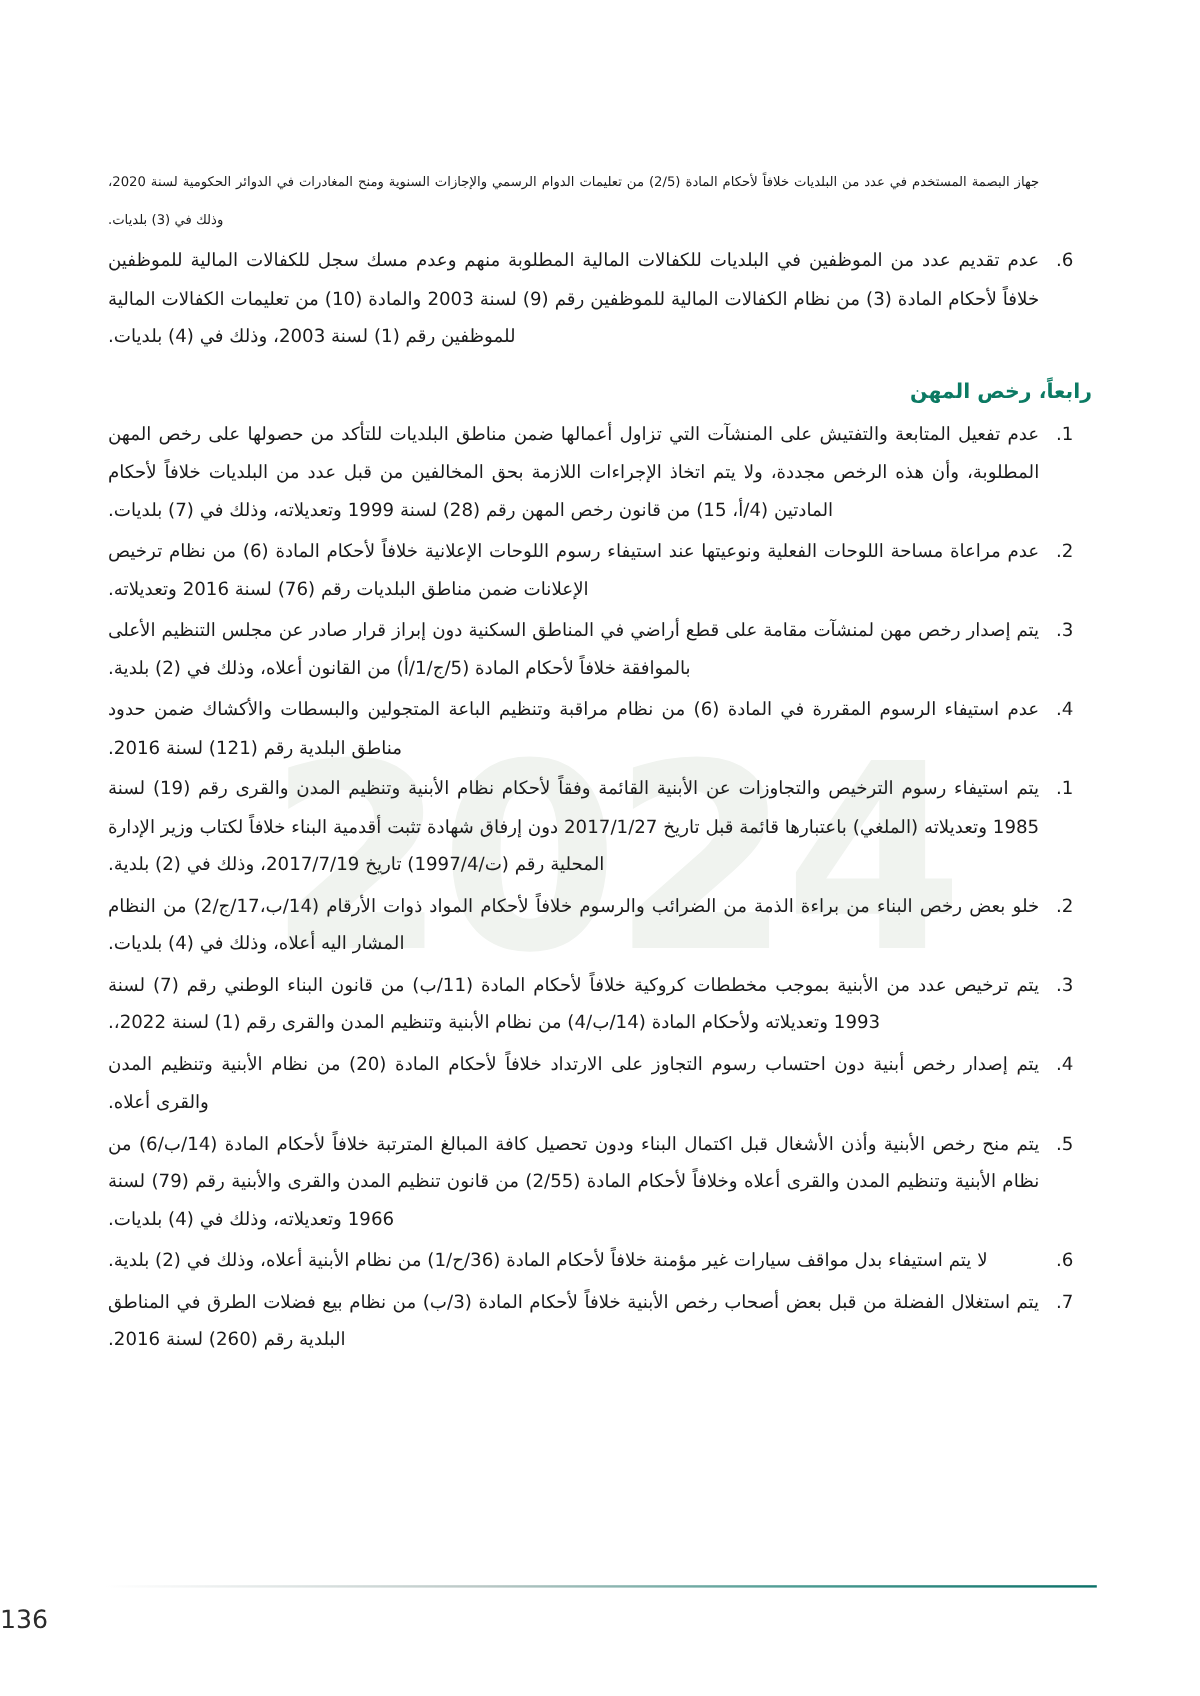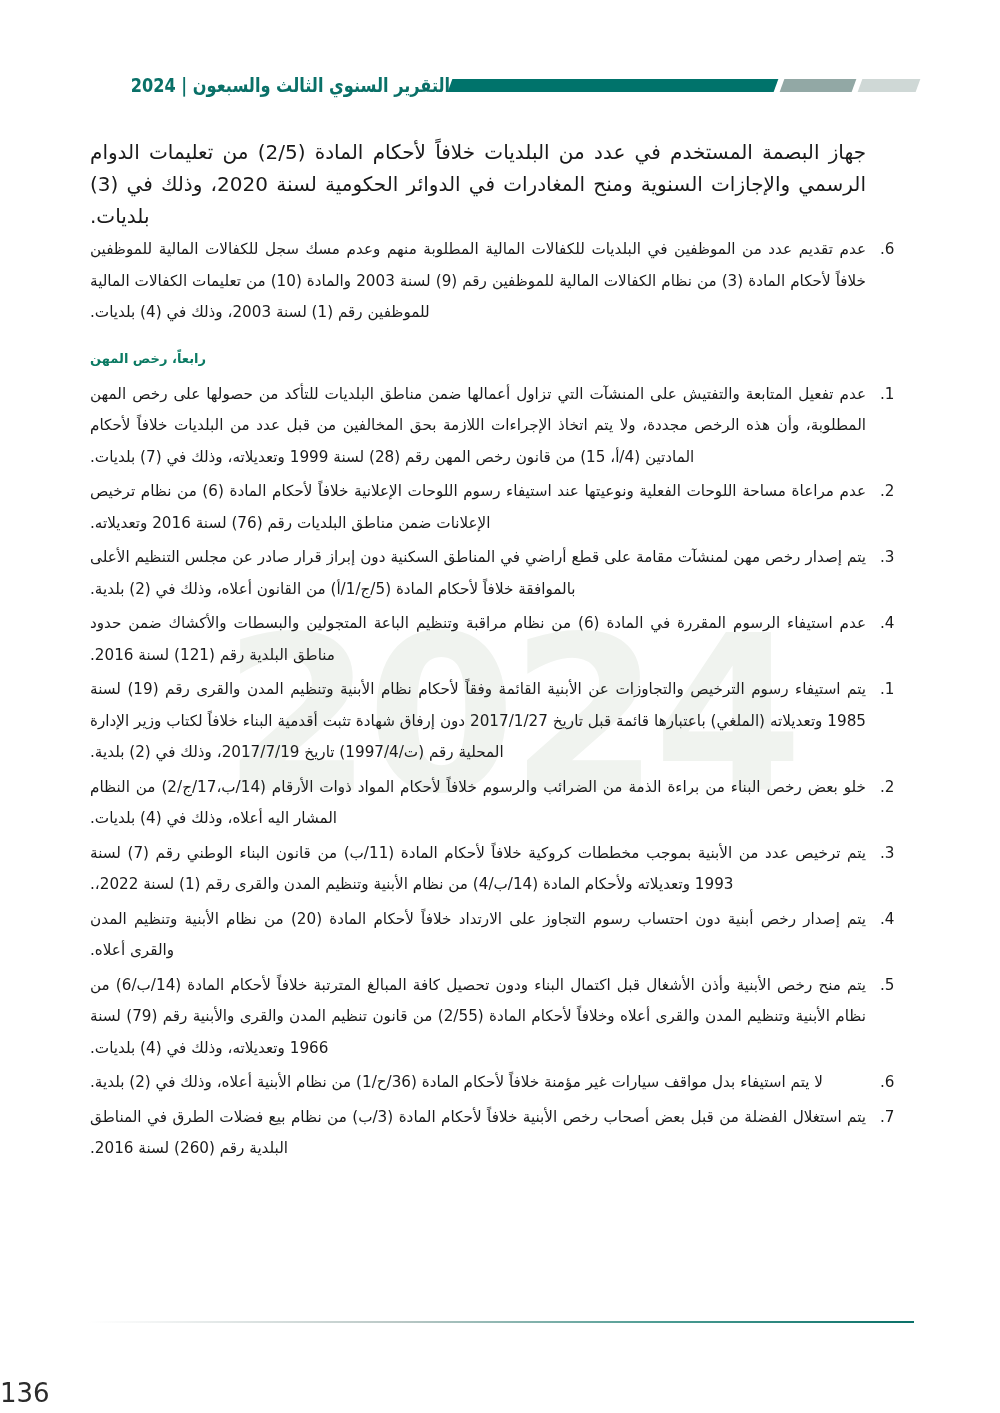--- a/index.html
+++ b/index.html
@@ -99,34 +99,34 @@
     position: absolute;
     left: 90px;
     top: 136px;
     width: 820px;
     z-index: 2;
     direction: rtl;
     text-align: justify;
   }
 
   .para-cont {
-    font-size: 20px;
+    font-size: 11px;
     line-height: 32px;
     margin: 0 0 2px 0;
     text-align: justify;
     text-align-last: left;
     padding-right: 44px;
   }
 
   .section-head {
-    font-size: 13px;
+    font-size: 17px;
     font-weight: 700;
     color: #0b7a63;
     margin: 16px 0 6px 0;
-    text-align: left;
+    text-align: right;
     line-height: 28px;
     direction: rtl;
   }
 
   ol.items {
     list-style: none;
     margin: 0;
     padding: 0;
   }
   ol.items > li {
@@ -163,45 +163,34 @@
     background: linear-gradient(to left, #0a7068 0%, #4b9b92 30%, #b9c7c5 62%, #f2f4f4 92%, #ffffff 100%);
     z-index: 3;
   }
   .page-number {
     position: absolute;
     left: 0;
     top: 1338px;
     width: 913px;
     text-align: left;
     direction: ltr;
-    font-size: 26px;
+    font-size: 21px;
     color: #2b2b2b;
     font-family: "DejaVu Sans", "Liberation Sans", sans-serif;
     z-index: 3;
-    margin-top: 40px;
   }
   .page-number span { display: inline-block; }
 </style>
 </head>
 <body>
 
 <div class="page">
 
   <div class="watermark">2024</div>
 
-  <div class="header">
-    <div class="header-inner">
-      <div class="header-title">التقرير السنوي الثالث والسبعون | 2024</div>
-      <div class="bar-group">
-        <span class="bar-seg s3"></span>
-        <span class="bar-seg s2"></span>
-        <span class="bar-seg s1"></span>
-      </div>
-    </div>
-  </div>
 
   <div class="content">
 
     <p class="para-cont">جهاز البصمة المستخدم في عدد من البلديات خلافاً لأحكام المادة (2/5) من تعليمات الدوام الرسمي والإجازات السنوية ومنح المغادرات في الدوائر الحكومية لسنة 2020، وذلك في (3) بلديات.</p>
 
     <ol class="items">
       <li>
         <span class="marker">.6</span>
         <span class="body">عدم تقديم عدد من الموظفين في البلديات للكفالات المالية المطلوبة منهم وعدم مسك سجل للكفالات المالية للموظفين خلافاً لأحكام المادة (3) من نظام الكفالات المالية للموظفين رقم (9) لسنة 2003 والمادة (10) من تعليمات الكفالات المالية للموظفين رقم (1) لسنة 2003، وذلك في (4) بلديات.</span>
       </li>

